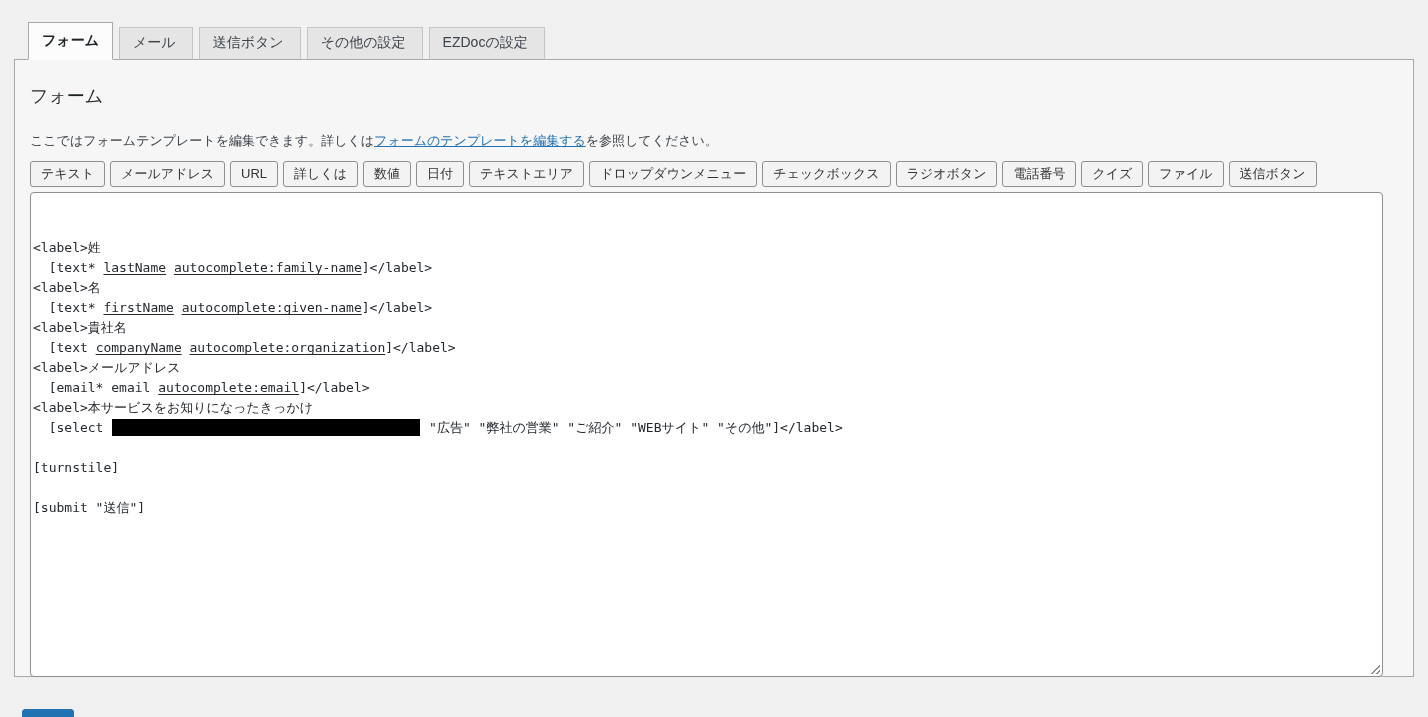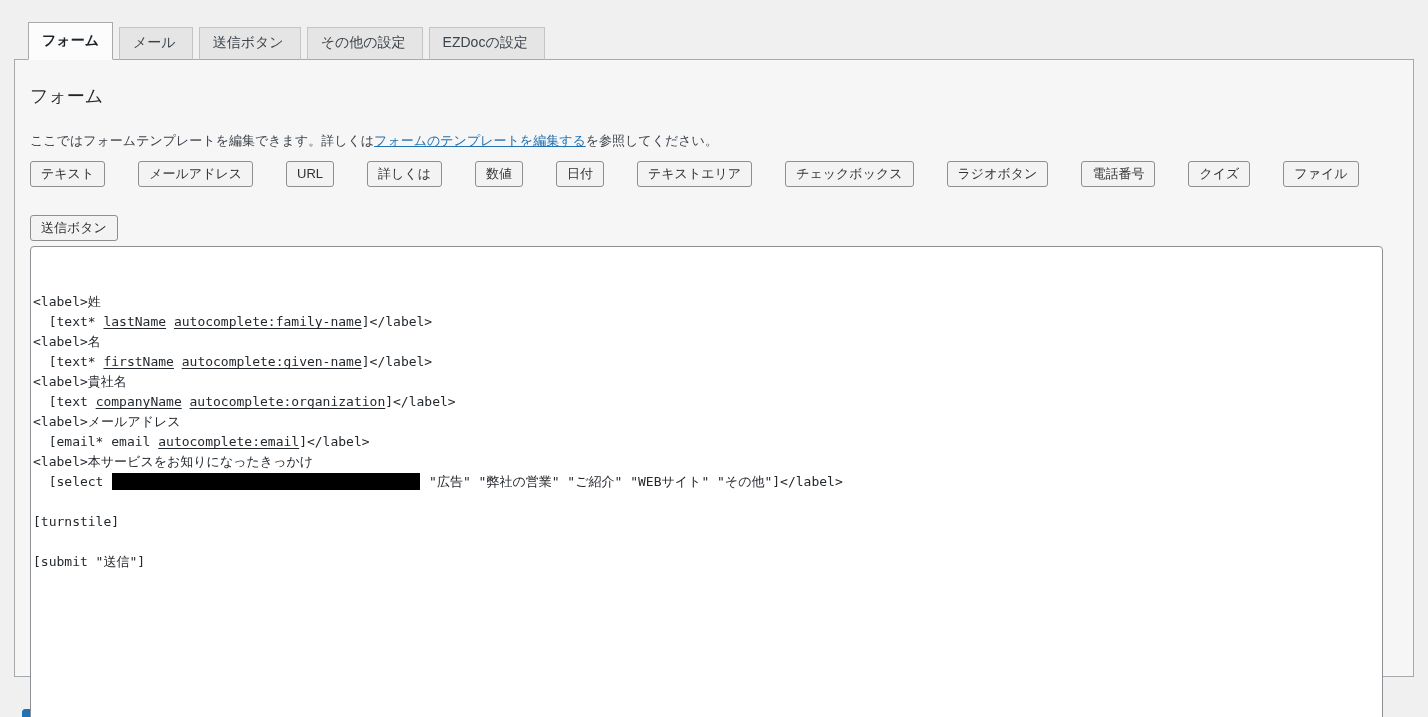--- a/index.html
+++ b/index.html
@@ -64,21 +64,20 @@
   .panel-desc a {
     color: #2271b1;
     text-decoration: underline;
     cursor: pointer;
   }
   
   .tag-buttons {
     display: flex;
     flex-wrap: wrap;
     margin-bottom: 5px;
-    gap: 28px;
   }
   .tag-btn {
     font-family: "Liberation Sans", "DejaVu Sans", sans-serif;
     font-size: 13px;
     color: #333;
     background: #f3f3f3;
     border: 1px solid #8f8f8f;
     border-radius: 3px;
     padding: 3px 10px 4px 10px;
     margin-right: 5px;
@@ -169,20 +168,21 @@
   <p class="panel-desc"><span>ここではフォームテンプレートを編集できます。詳しくは</span><a>フォームのテンプレートを編集する</a><span>を参照してください。</span></p>
 
   <div class="tag-buttons">
       <button class="tag-btn">テキスト</button>
       <button class="tag-btn">メールアドレス</button>
       <button class="tag-btn">URL</button>
       <button class="tag-btn">詳しくは</button>
       <button class="tag-btn">数値</button>
       <button class="tag-btn">日付</button>
       <button class="tag-btn">テキストエリア</button>
+      <button class="tag-btn">ドロップダウンメニュー</button>
       <button class="tag-btn">チェックボックス</button>
       <button class="tag-btn">ラジオボタン</button>
       <button class="tag-btn">電話番号</button>
       <button class="tag-btn">クイズ</button>
       <button class="tag-btn">ファイル</button>
       <button class="tag-btn">送信ボタン</button>
     </div>
 
   <div class="editor">
     <div id="editor-lines"><div class="code-line"><span>&lt;label&gt;姓</span></div><div class="code-line"><span>  [text* </span><span class="misspelled">lastName</span><span> </span><span class="misspelled">autocomplete:family-name</span><span>]&lt;/label&gt;</span></div><div class="code-line"><span>&lt;label&gt;名</span></div><div class="code-line"><span>  [text* </span><span class="misspelled">firstName</span><span> </span><span class="misspelled">autocomplete:given-name</span><span>]&lt;/label&gt;</span></div><div class="code-line"><span>&lt;label&gt;貴社名</span></div><div class="code-line"><span>  [text </span><span class="misspelled">companyName</span><span> </span><span class="misspelled">autocomplete:organization</span><span>]&lt;/label&gt;</span></div><div class="code-line"><span>&lt;label&gt;メールアドレス</span></div><div class="code-line"><span>  [email* email </span><span class="misspelled">autocomplete:email</span><span>]&lt;/label&gt;</span></div><div class="code-line"><span>&lt;label&gt;本サービスをお知りになったきっかけ</span></div><div class="code-line"><span>  [select </span><span class="redacted"></span><span> "広告" "弊社の営業" "ご紹介" "WEBサイト" "その他"]&lt;/label&gt;</span></div><div class="code-line"><span></span></div><div class="code-line"><span>[turnstile]</span></div><div class="code-line"><span></span></div><div class="code-line"><span>[submit "送信"]</span></div></div>

